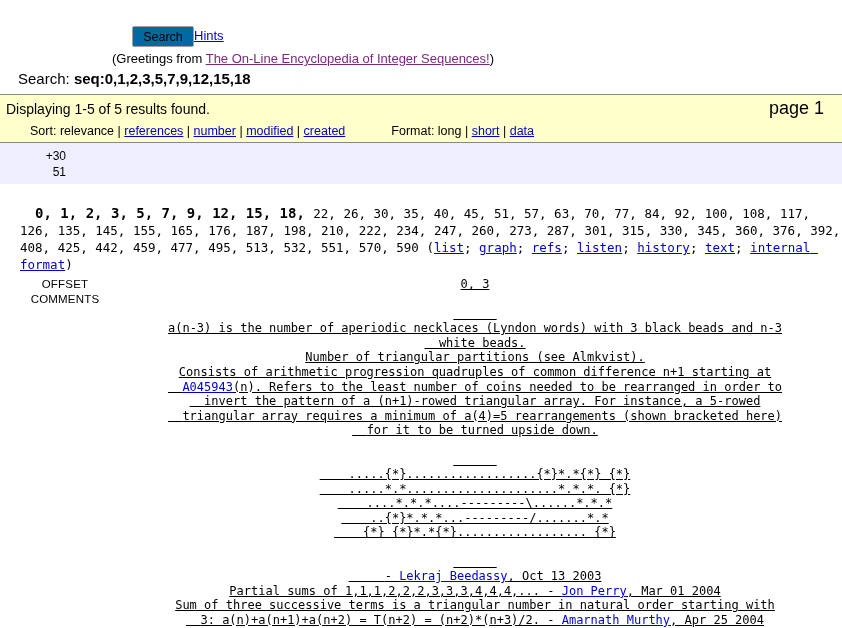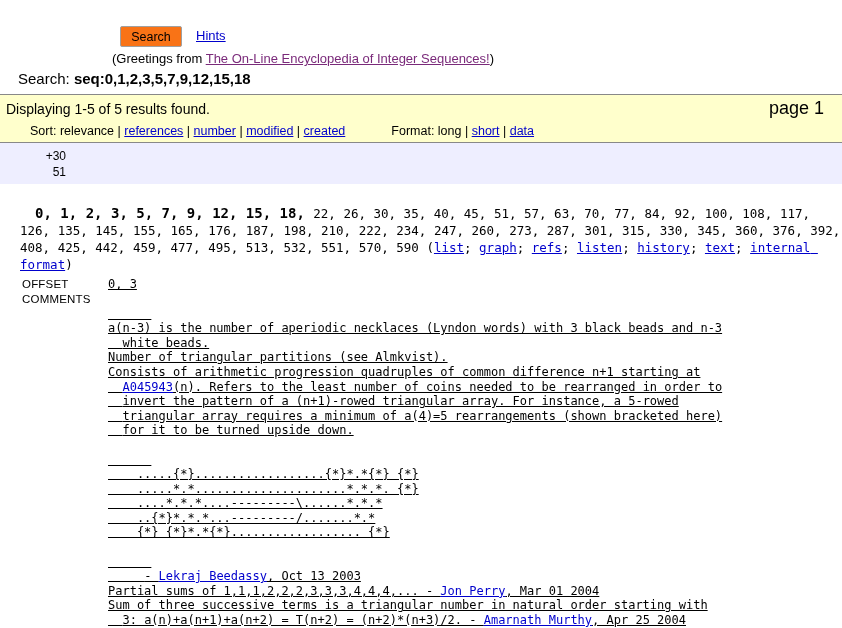--- a/index.html
+++ b/index.html
@@ -31,34 +31,33 @@
     font-family: "Liberation Sans", sans-serif;
     font-size: 12.5px;
     color: #000;
     border: 1px solid #7a7a7a;
     padding: 1px 2px;
     box-sizing: content-box;
     background: #fff;
     outline: none;
   }
   button.search-button {
-    margin-left: 8px;
+    margin-left: 20px;
     height: 21px;
     min-width: 62px;
     font-family: "Liberation Sans", sans-serif;
     font-size: 12.5px;
-    background: #f97316;
+    background: #0369a1;
     border: 1px solid #a0a0a0;
     border-radius: 2px;
     color: #000;
     cursor: pointer;
     padding: 0 8px;
   }
   .hints-link {
-    margin-left: 14px;
     margin-top: 2px;
     font-size: 13px;
   }
   a, a:visited {
     color: #0000cc;
     text-decoration: underline;
   }
   a.visited-link, a.visited-link:visited {
     color: #7a2a7a;
   }
@@ -145,21 +144,21 @@
     font-weight: bold;
     font-size: 14px;
   }
   .terms a { font-size: 12.5px; }
 
   
   .fields {
     margin-top: 4px;
     font-size: 12px;
   }
-  .field-row { display: flex; align-items: flex-start; }
+  .field-row { display: flex; align-items: flex-start; text-align: center; }
   .field-label {
     flex: 0 0 108px;
     width: 108px;
     padding-left: 22px;
     box-sizing: border-box;
     font-family: "Liberation Sans", sans-serif;
     font-size: 11.5px;
     letter-spacing: 0.2px;
     color: #000;
     padding-top: 1px;

